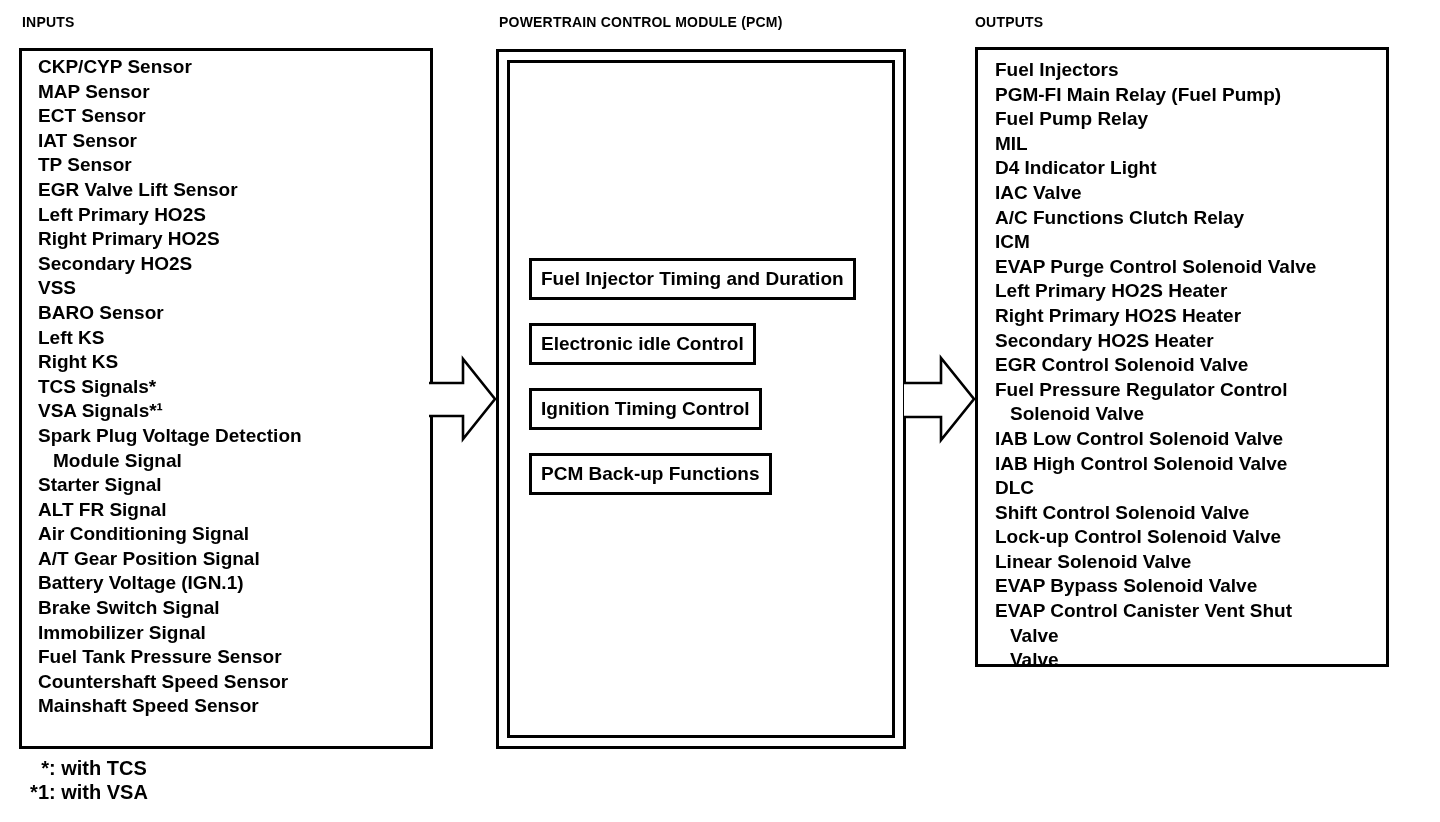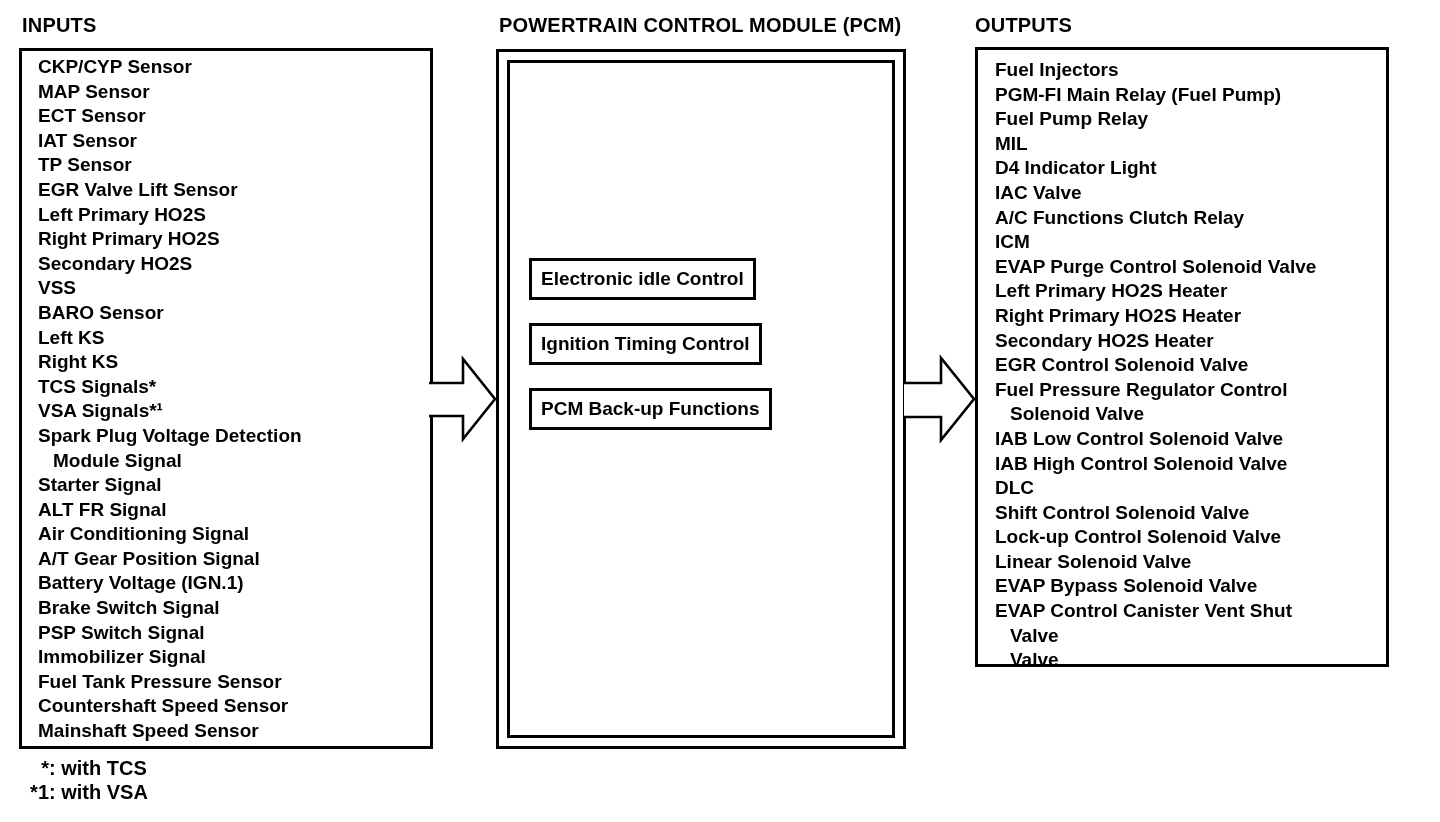--- a/index.html
+++ b/index.html
@@ -17,21 +17,21 @@
   }
   .canvas {
     position: relative;
     width: 1440px;
     height: 822px;
     background: #ffffff;
     overflow: hidden;
   }
   .col-header {
     position: absolute;
-    font-size: 20px;
+    font-size: 14px;
     letter-spacing: 0.2px;
     white-space: nowrap;
   }
   .inputs-header  { left: 22px;  top: 14px; }
   .pcm-header     { left: 499px; top: 14px; }
   .outputs-header { left: 975px; top: 14px; }
 
   .box {
     position: absolute;
     border: 3px solid #000000;
@@ -133,30 +133,30 @@
       <div class="line">TCS Signals*</div>
       <div class="line">VSA Signals*¹</div>
       <div class="line">Spark Plug Voltage Detection</div>
       <div class="line indent">Module Signal</div>
       <div class="line">Starter Signal</div>
       <div class="line">ALT FR Signal</div>
       <div class="line">Air Conditioning Signal</div>
       <div class="line">A/T Gear Position Signal</div>
       <div class="line">Battery Voltage (IGN.1)</div>
       <div class="line">Brake Switch Signal</div>
-      <div class="line">PSP Switch Signal</div>
       <div class="line">Immobilizer Signal</div>
       <div class="line">Fuel Tank Pressure Sensor</div>
       <div class="line">Countershaft Speed Sensor</div>
       <div class="line">Mainshaft Speed Sensor</div>
     </div>
 
   <div class="box mid-box">
     <div class="mid-inner">
 
+    <div class="func-box">Fuel Injector Timing and Duration</div>
         <div class="func-box">Electronic idle Control</div>
         <div class="func-box">Ignition Timing Control</div>
         <div class="func-box">PCM Back-up Functions</div>
       </div>
   </div>
 
   <div class="box right-box">
 
   <div class="line">Fuel Injectors</div>
       <div class="line">PGM-FI Main Relay (Fuel Pump)</div>

